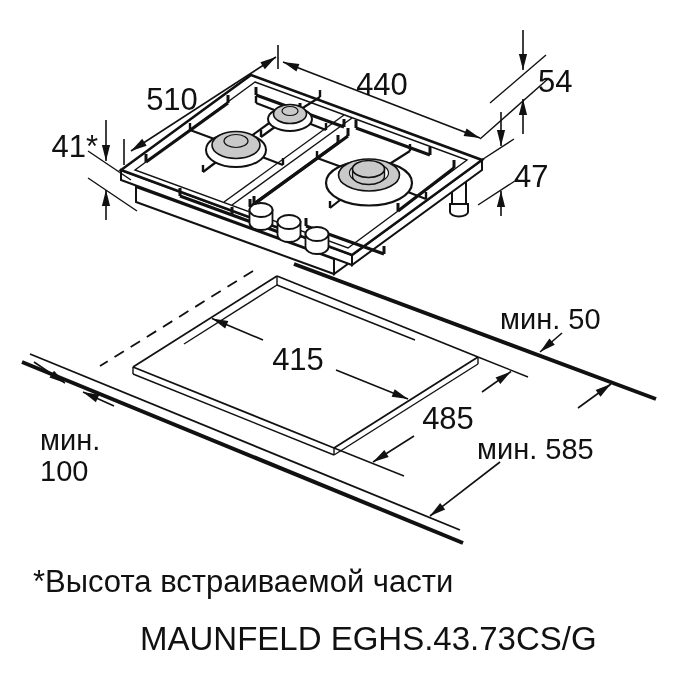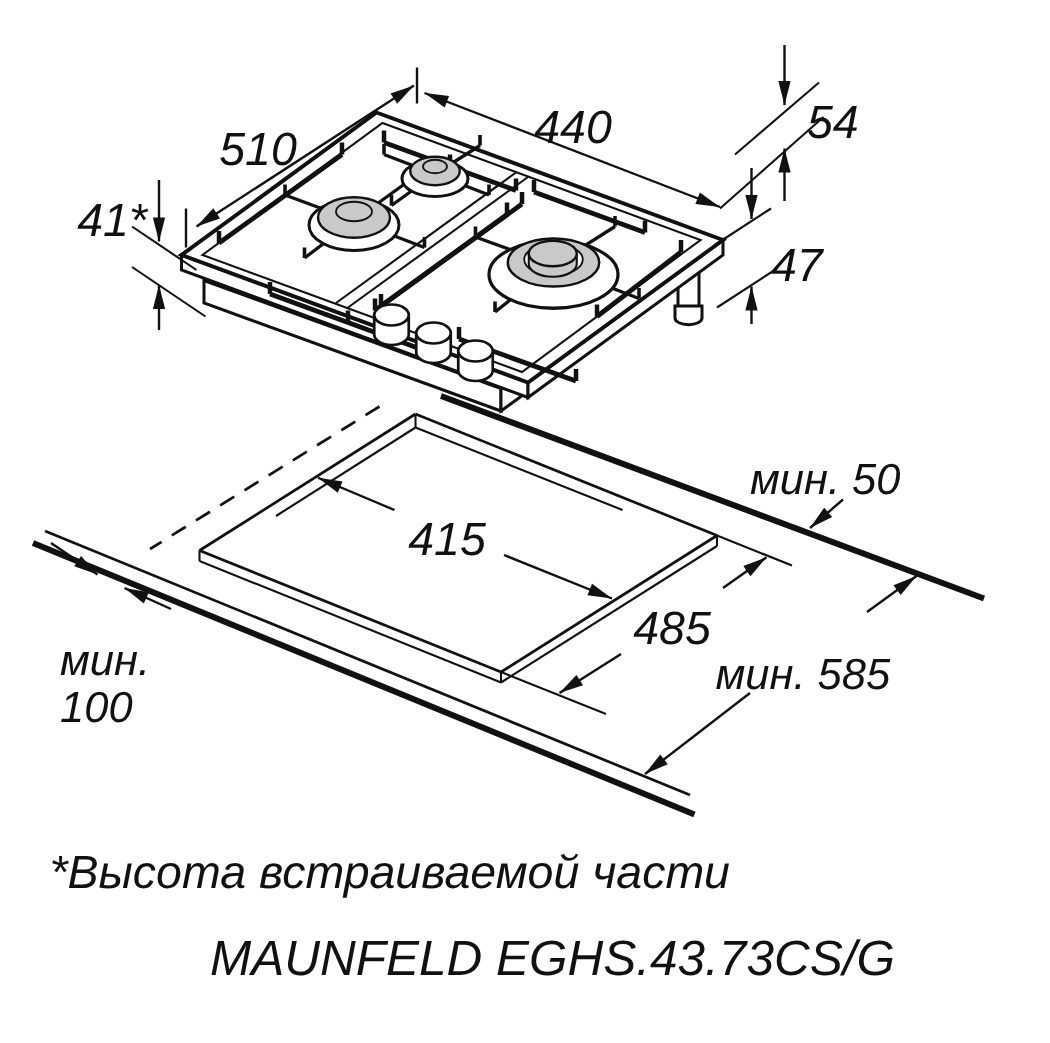--- a/index.html
+++ b/index.html
@@ -1,17 +1,17 @@
 <!DOCTYPE html>
 <html><head>
 <meta charset="utf-8">
 <style>
   html,body{margin:0;padding:0;background:#fff;}
   .stage{position:relative;width:700px;height:695px;background:#fff;overflow:hidden;
-         font-family:"Liberation Sans", sans-serif;font-style:italic;}
+         font-family:"Liberation Sans", sans-serif;}
   svg{position:absolute;left:0;top:0;}
   svg text{fill:#111;}
   .dim-num{font-size:31px;}
   .dim-min{font-size:29px;}
   .note{font-size:31px;}
   .model{font-size:33px;}
 </style>
 </head>
 <body>
 

